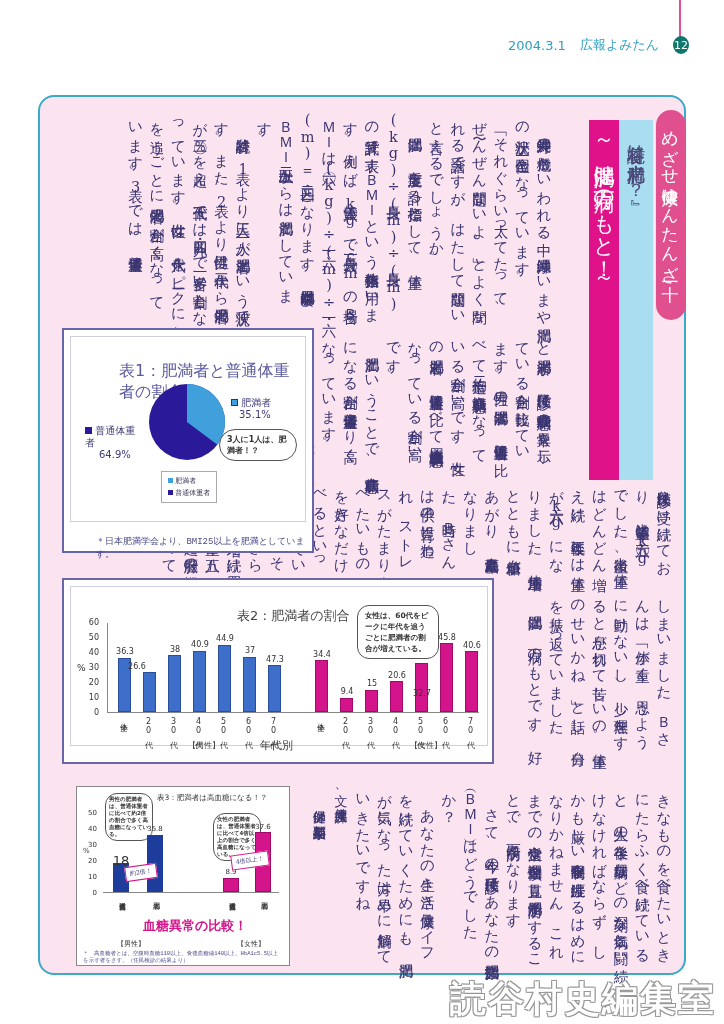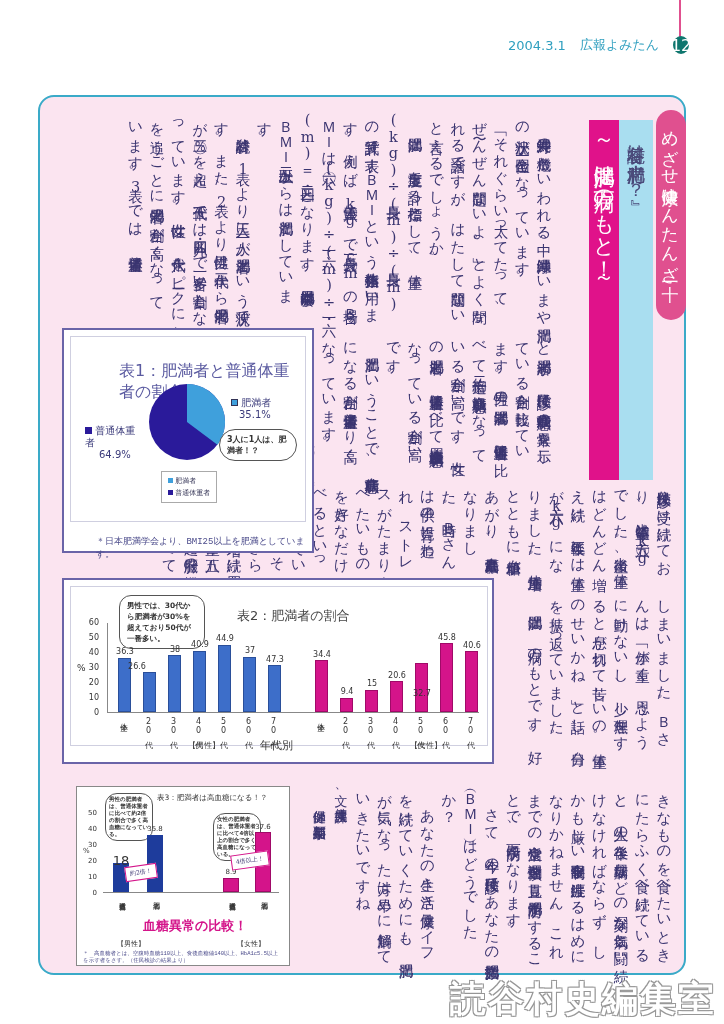--- a/index.html
+++ b/index.html
@@ -3,21 +3,21 @@
 <meta charset="utf-8">
 <style>
   * { box-sizing: border-box; margin: 0; padding: 0; }
   html, body { width: 724px; height: 1024px; background: #ffffff; overflow: hidden; }
   body { position: relative; font-family: "DejaVu Serif", "Liberation Serif", serif; color: #3a3470; }
 
   
   .page-header { position: absolute; top: 36px; left: 508px; display: flex; align-items: center; gap: 14px;
     font-family: "DejaVu Sans", "Liberation Sans", sans-serif; color: #2f9fbf; font-size: 13px; }
   .page-num { width: 16px; height: 18px; border-radius: 50%; background: #0f766e; color: #fff;
-    font-size: 16px; display: flex; align-items: center; justify-content: center; }
+    font-size: 11px; display: flex; align-items: center; justify-content: center; }
   .page-tick { position: absolute; left: 679px; top: 0; width: 2px; height: 45px; background: #e0508f; }
 
   
   .frame { position: absolute; left: 38px; top: 95px; width: 648px; height: 880px;
     background: #fbe4f0; border: 2px solid #3aaac8; border-radius: 16px; }
 
   
   .vt { writing-mode: vertical-rl; text-orientation: upright; font-size: 14.5px; line-height: 21.5px;
     letter-spacing: 0.5px; color: #3a3470; position: absolute; }
   .vt p { text-indent: 0; }
@@ -132,21 +132,21 @@
       <div><span style="display:inline-block;width:5px;height:5px;background:#3fa0dc;"></span> <span>肥満者</span></div>
       <div><span style="display:inline-block;width:5px;height:5px;background:#2a1a9a;"></span> <span>普通体重者</span></div>
     </div>
   </div>
   <div class="note" style="left:32px; top:205px;">＊日本肥満学会より、BMI25以上を肥満としています。</div>
 </div>
 
 <div class="fig" style="left:62px; top:578px; width:432px; height:186px; border-color:#6a64a8;">
   <div class="fig-inner" style="left:6px; top:6px; width:418px; height:160px;">
     <div class="fig-title" style="left:166px; top:20px; font-size:13px; color:#444;">表2：肥満者の割合</div>
-    <div class="callout" style="left:48px; top:8px; width:86px;">男性では、30代から肥満者が30%を超えており50代が一番多い。</div>
+    <div class="callout" style="left:286px; top:18px; width:82px;">女性は、60代をピークに年代を追うごとに肥満者の割合が増えている。</div>
 
     <div style="position:absolute; left:6px; top:76px; font-family:'DejaVu Sans','Liberation Sans',sans-serif; font-size:9px; color:#333;">%</div>
     <div style="position:absolute; left:14px; top:36px; width:18px; height:90px;">
       <div class="ytick" style="top:-5px;">60</div>
       <div class="ytick" style="top:10px;">50</div>
       <div class="ytick" style="top:25px;">40</div>
       <div class="ytick" style="top:40px;">30</div>
       <div class="ytick" style="top:55px;">20</div>
       <div class="ytick" style="top:70px;">10</div>
       <div class="ytick" style="top:85px;">0</div>

